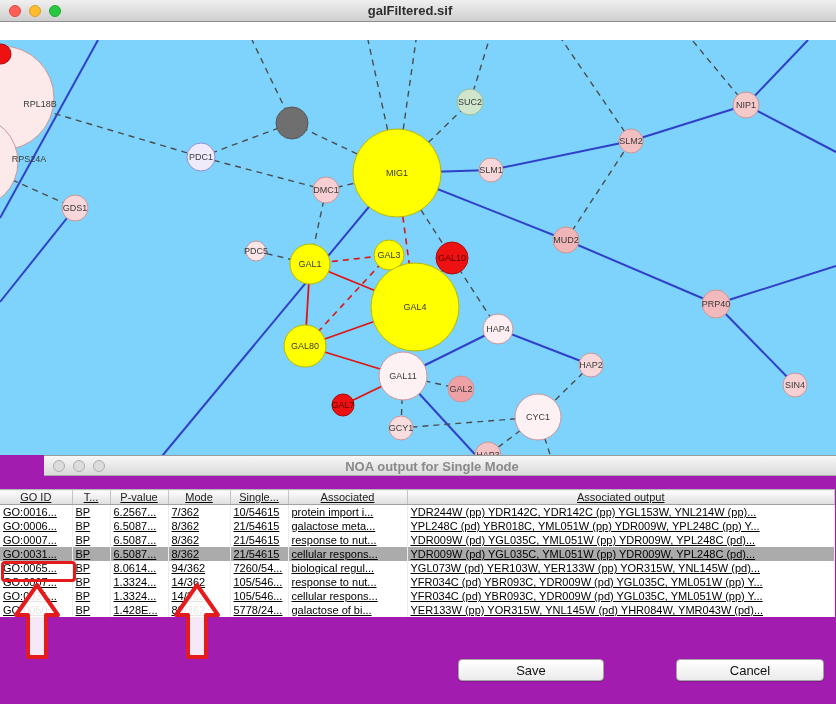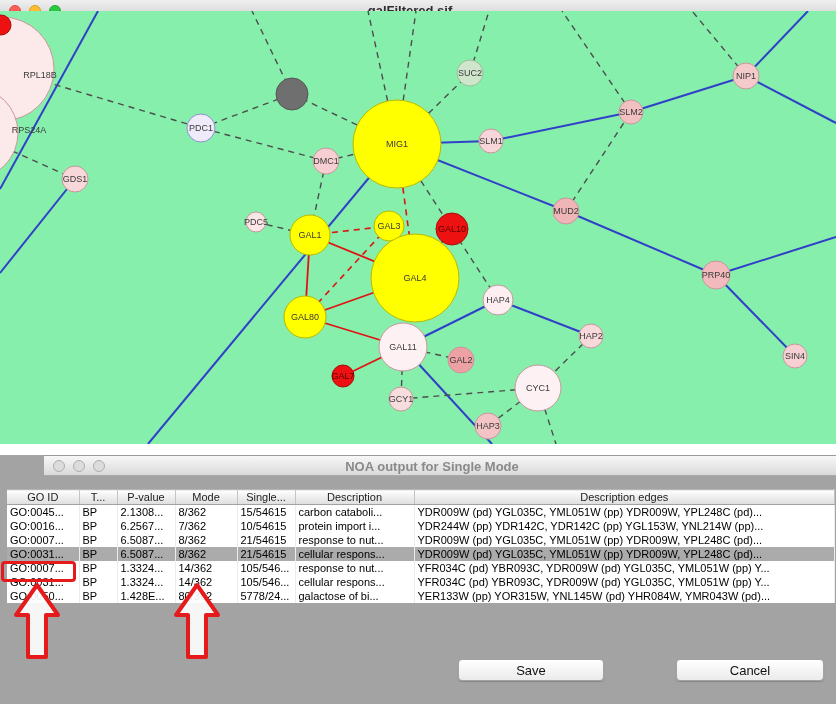--- a/index.html
+++ b/index.html
@@ -28,26 +28,26 @@
   .lights { position: absolute; left: 9px; top: 5px; display: flex; gap: 8px; }
   .titlebar.inactive .lights { top: 4px; }
   .light { width: 12px; height: 12px; border-radius: 50%; display: inline-block; }
   .light.red    { background: #ff5f57; border: 1px solid #e2463d; }
   .light.yellow { background: #febc2e; border: 1px solid #d89e24; }
   .light.green  { background: #28c840; border: 1px solid #1eaa31; }
   .light.gray   { background: #dcdcdc; border: 1px solid #aeaeae; }
 
   
   #graph-window { top: 0; height: 455px; background: #fff; }
-  #graph-area { position: absolute; top: 11px; left: 0; width: 836px; height: 433px; background: #86efac; }
+  #graph-area { position: absolute; top: 40px; left: 0; width: 836px; height: 433px; background: #7dd3fc; }
   .node-label { font: 9px "Liberation Sans", sans-serif; }
 
   
-  #noa-window { top: 455px; height: 249px; background: #a3a3a3; padding-left: 44px; }
-  #table-wrap { position: absolute; top: 34px; left: 7px; right: 1px; background: #fff; }
+  #noa-window { top: 455px; height: 249px; background: #a21caf; padding-left: 44px; }
+  #table-wrap { position: absolute; top: 34px; left: 0; right: 1px; background: #fff; text-decoration: underline; }
   table { width: 100%; border-collapse: collapse; table-layout: fixed; }
   th {
     height: 15px; font-weight: normal; font-size: 11px; color: #222;
     background: linear-gradient(#fefefe, #dedede);
     border-top: 1px solid #b5b5b5; border-bottom: 1px solid #a2a2a2;
     border-right: 1px solid #c3c3c3;
     overflow: hidden; white-space: nowrap;
   }
   td {
     height: 14px; line-height: 14px; font-size: 11px; color: #000;
@@ -220,60 +220,69 @@
           <col style="width:119px">
           <col>
       </colgroup>
       <thead>
           <tr id="noa-head">
             <th>GO ID</th>
             <th>T...</th>
             <th>P-value</th>
             <th>Mode</th>
             <th>Single...</th>
-            <th>Description</th>
-            <th>Description edges</th>
+            <th>Associated</th>
+            <th>Associated output</th>
           </tr>
         </thead>
       <tbody id="noa-body">
-          <tr>
-            <td>GO:0045...</td>
-            <td>BP</td>
-            <td>2.1308...</td>
-            <td>8/362</td>
-            <td>15/54615</td>
-            <td>carbon cataboli...</td>
-            <td>YDR009W (pd) YGL035C, YML051W (pp) YDR009W, YPL248C (pd)...</td>
-          </tr>
           <tr>
             <td>GO:0016...</td>
             <td>BP</td>
             <td>6.2567...</td>
             <td>7/362</td>
             <td>10/54615</td>
             <td>protein import i...</td>
             <td>YDR244W (pp) YDR142C, YDR142C (pp) YGL153W, YNL214W (pp)...</td>
           </tr>
           <tr>
+            <td>GO:0006...</td>
+            <td>BP</td>
+            <td>6.5087...</td>
+            <td>8/362</td>
+            <td>21/54615</td>
+            <td>galactose meta...</td>
+            <td>YPL248C (pd) YBR018C, YML051W (pp) YDR009W, YPL248C (pp) Y...</td>
+          </tr>
+          <tr>
             <td>GO:0007...</td>
             <td>BP</td>
             <td>6.5087...</td>
             <td>8/362</td>
             <td>21/54615</td>
             <td>response to nut...</td>
             <td>YDR009W (pd) YGL035C, YML051W (pp) YDR009W, YPL248C (pd)...</td>
           </tr>
           <tr class="selected">
             <td>GO:0031...</td>
             <td>BP</td>
             <td>6.5087...</td>
             <td>8/362</td>
             <td>21/54615</td>
             <td>cellular respons...</td>
             <td>YDR009W (pd) YGL035C, YML051W (pp) YDR009W, YPL248C (pd)...</td>
+          </tr>
+          <tr>
+            <td>GO:0065...</td>
+            <td>BP</td>
+            <td>8.0614...</td>
+            <td>94/362</td>
+            <td>7260/54...</td>
+            <td>biological regul...</td>
+            <td>YGL073W (pd) YER103W, YER133W (pp) YOR315W, YNL145W (pd)...</td>
           </tr>
           <tr>
             <td>GO:0007...</td>
             <td>BP</td>
             <td>1.3324...</td>
             <td>14/362</td>
             <td>105/546...</td>
             <td>response to nut...</td>
             <td>YFR034C (pd) YBR093C, YDR009W (pd) YGL035C, YML051W (pp) Y...</td>
           </tr>

